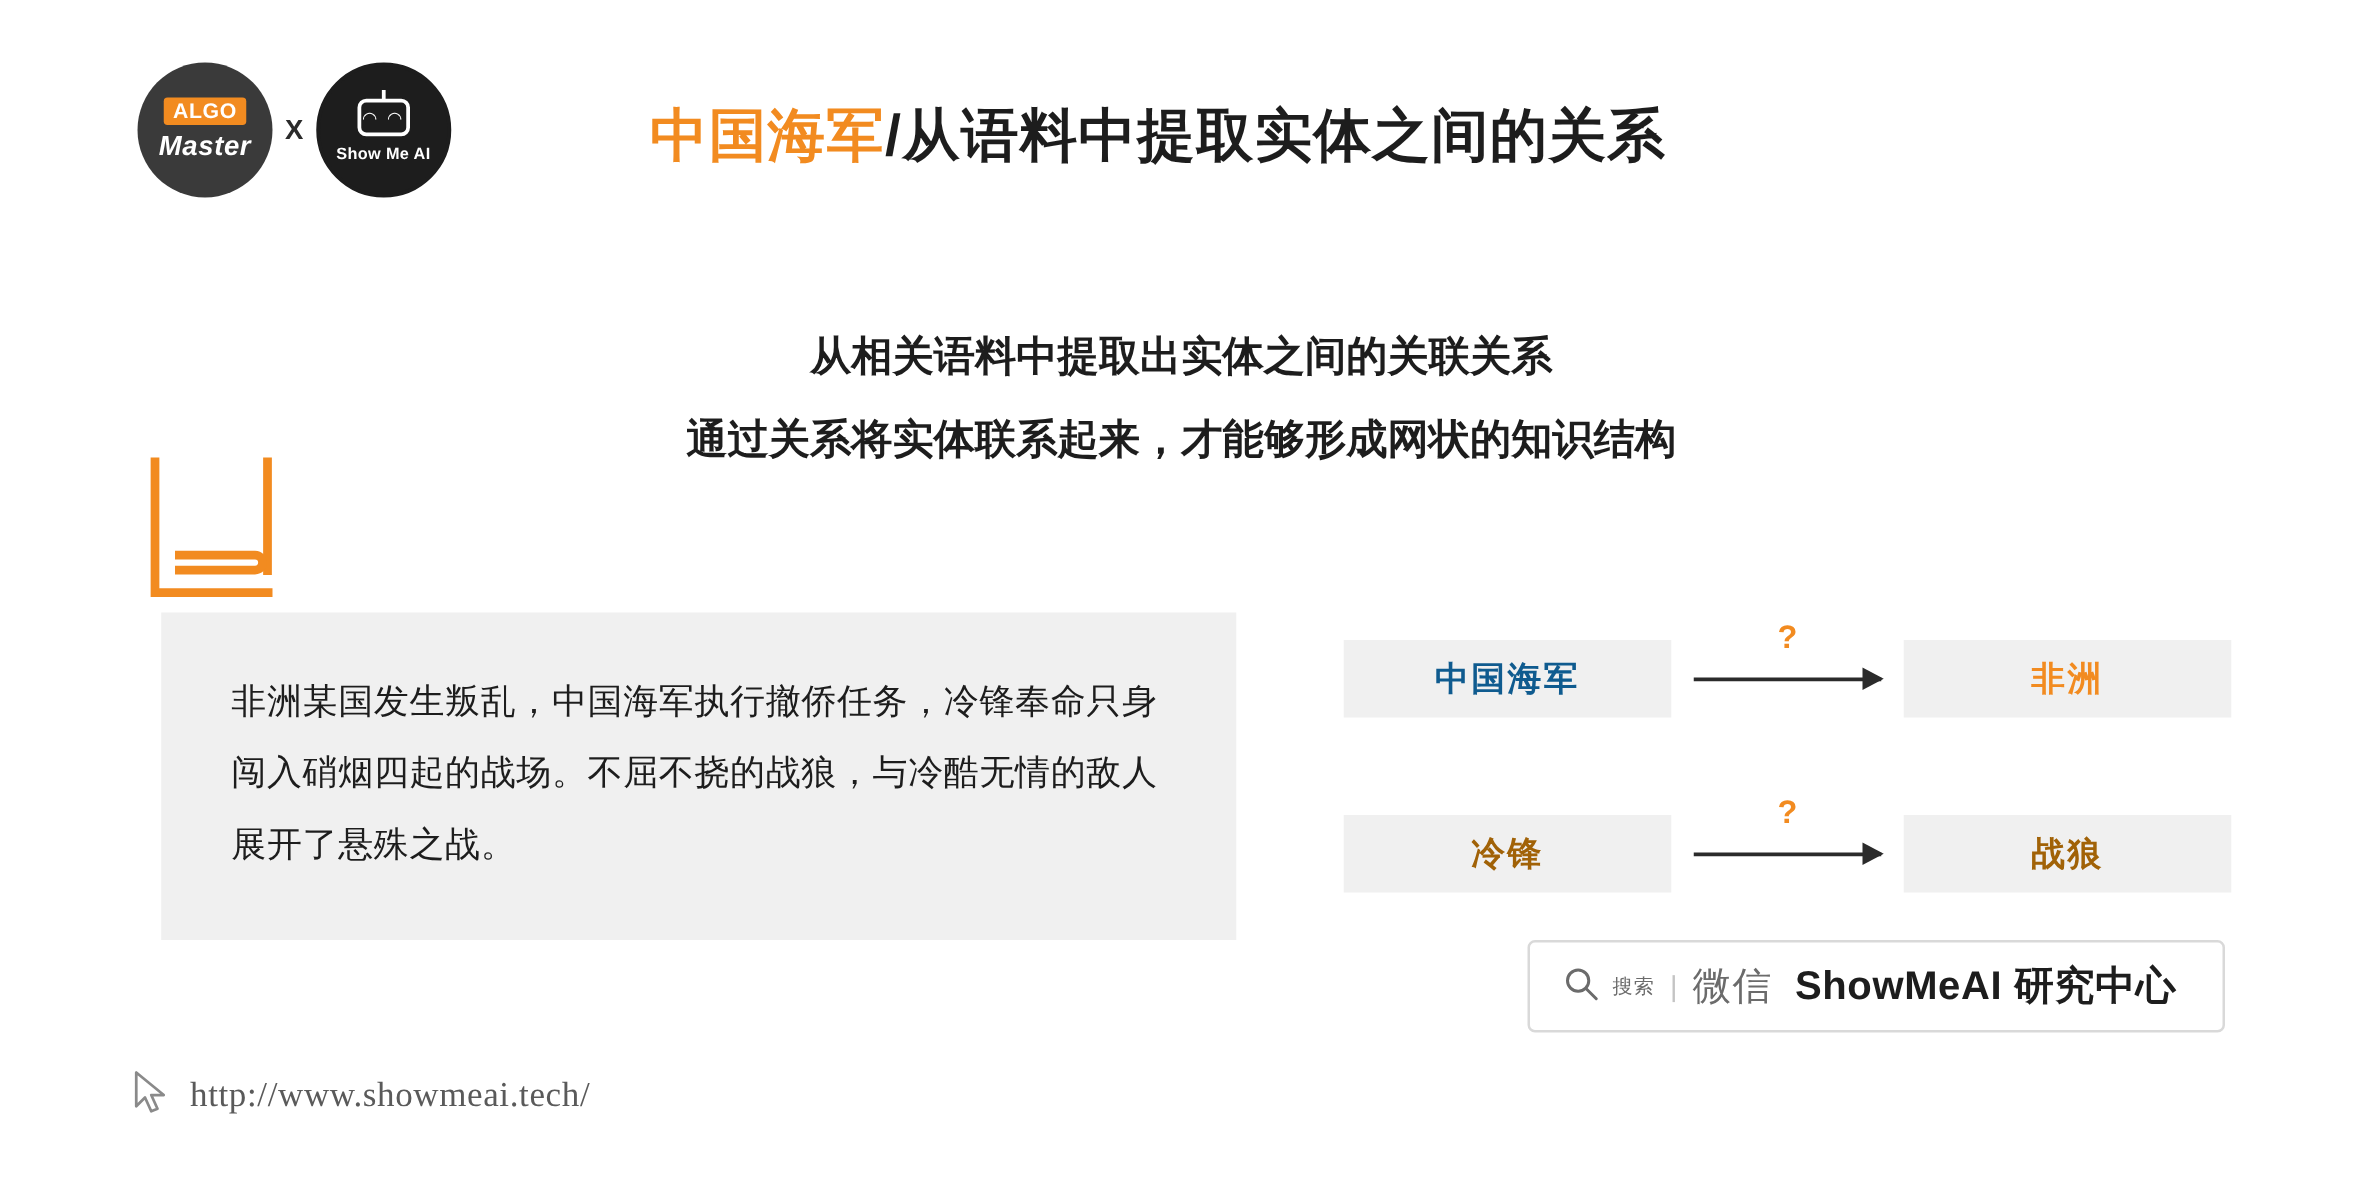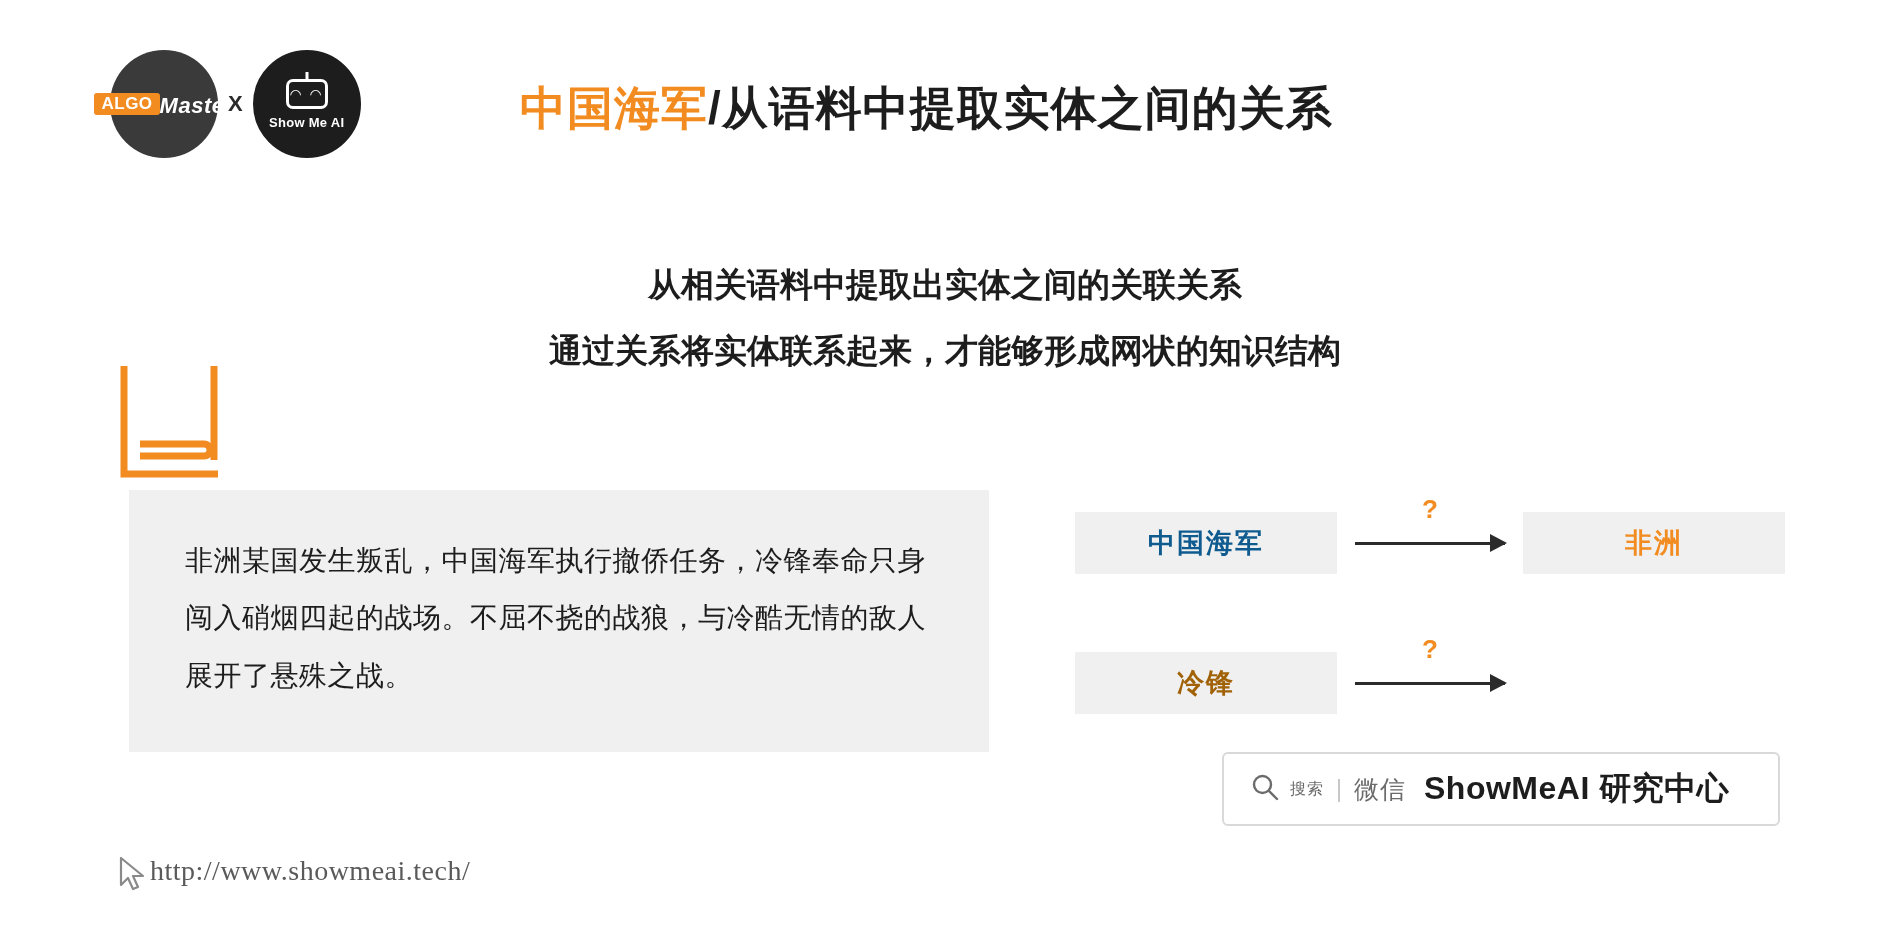--- a/index.html
+++ b/index.html
@@ -34,21 +34,21 @@
     display: flex;
     align-items: center;
     gap: 10px;
   }
   .logo-circle {
     width: 108px;
     height: 108px;
     border-radius: 50%;
     background: #3a3a3a;
     display: flex;
-    flex-direction: row;
+    flex-direction: column;
     align-items: center;
     justify-content: center;
     color: #ffffff;
     flex: 0 0 auto;
   }
   .logo-algo {
     background: #f28b20;
     color: #ffffff;
     font-size: 17px;
     font-weight: bold;
@@ -259,38 +259,39 @@
     letter-spacing: 1px;
     font-family: Liberation Mono, monospace;
   }
   .wechat-divider {
     color: #c4c4c4;
     font-size: 23px;
     margin: 0 2px;
   }
   .wechat-label {
     color: #6b6b6b;
-    font-size: 25px;
+    font-size: 31px;
     letter-spacing: 1px;
   }
   .wechat-brand {
     color: #1d1d1d;
     font-size: 32px;
     font-weight: bold;
     letter-spacing: 0.5px;
     margin-left: 8px;
   }
 
   
   .footer {
     position: absolute;
-    left: 116px;
+    left: 104px;
     top: 855px;
     display: flex;
-    align-items: flex-start;
+    align-items: center;
+    gap: 14px;
   }
   .footer-url {
     color: #5a5a5a;
     font-size: 28px;
     font-family: "Liberation Serif", serif;
     letter-spacing: 0.5px;
   }
 </style>
 </head>
 <body>
@@ -342,20 +343,21 @@
       </div>
       <div class="rel-chip c-orange">非洲</div>
     </div>
 
     <div class="rel-row">
       <div class="rel-chip c-red">冷锋</div>
       <div class="rel-arrow-wrap">
         <div class="rel-q">?</div>
         <div class="arrow-line"></div>
       </div>
+      <div class="rel-chip c-red">战狼</div>
     </div>
 
   </div>
 
   <div class="wechat-box">
     <span>
       <svg width="30" height="30" viewBox="0 0 30 30">
         <circle cx="12.5" cy="12.5" r="8.5" fill="none" stroke="#6b6b6b" stroke-width="2.4"></circle>
         <line x1="19" y1="19" x2="27" y2="27" stroke="#6b6b6b" stroke-width="2.4" stroke-linecap="round"></line>
       </svg>

